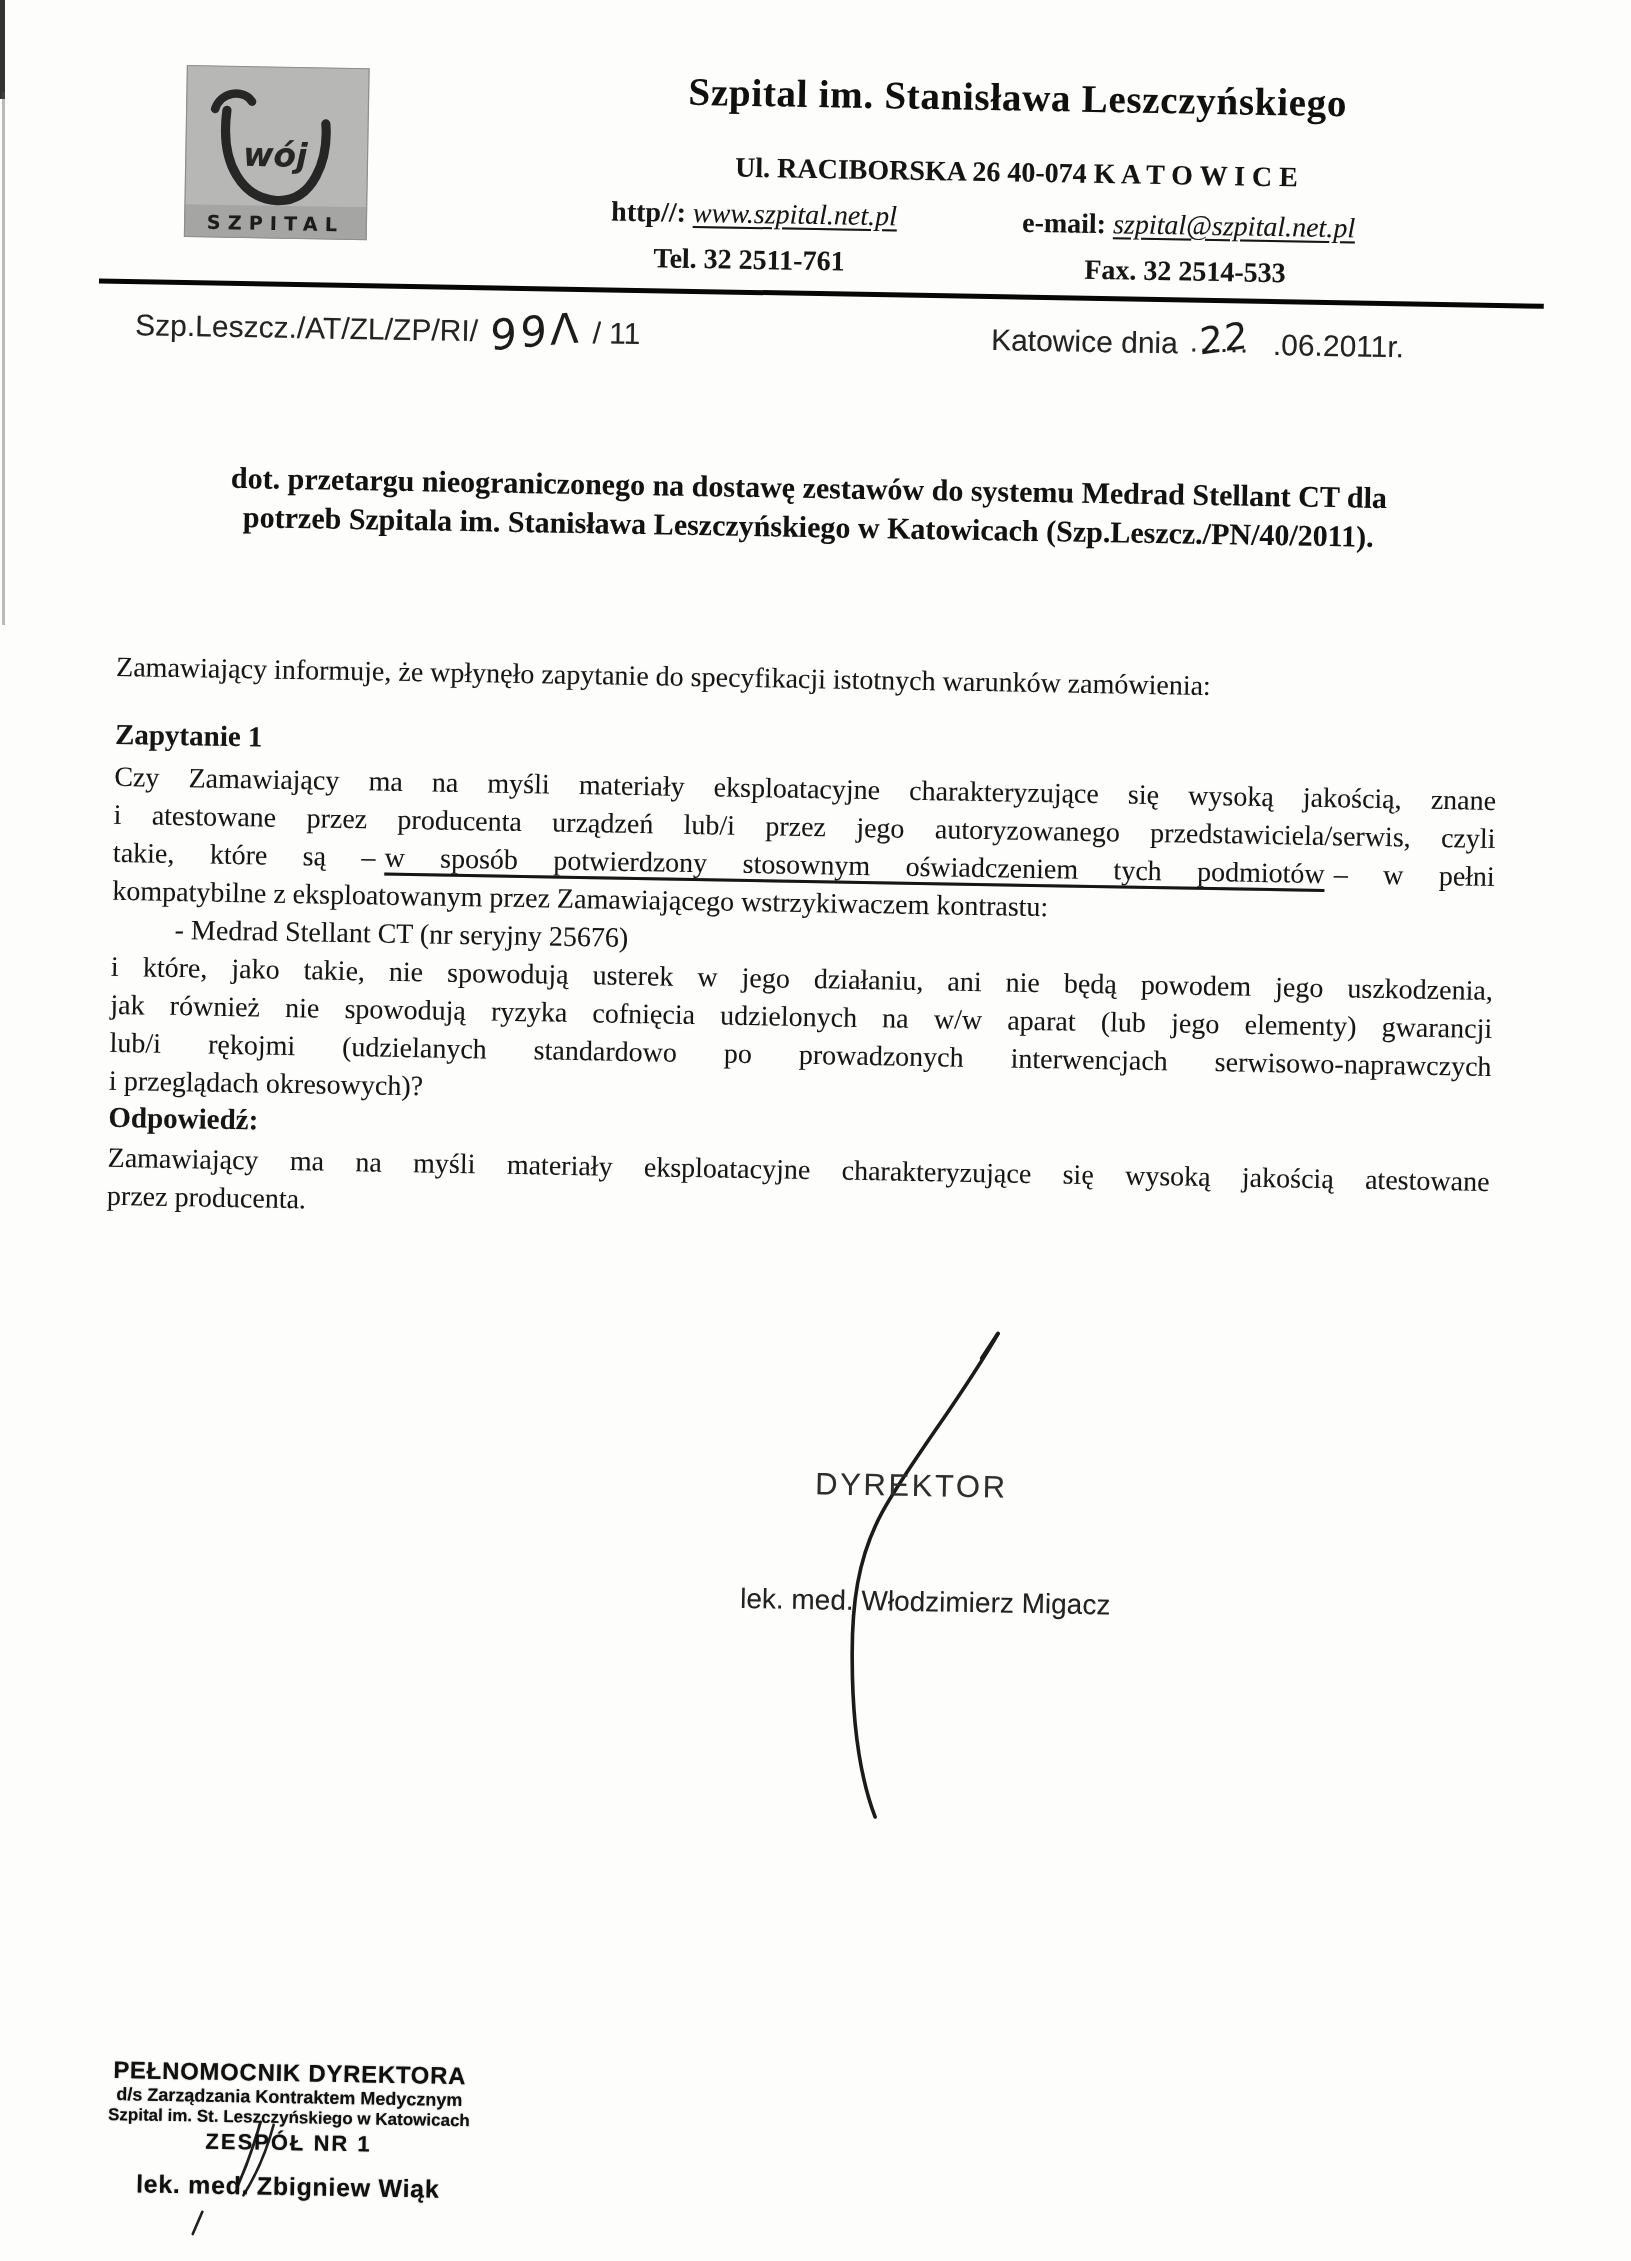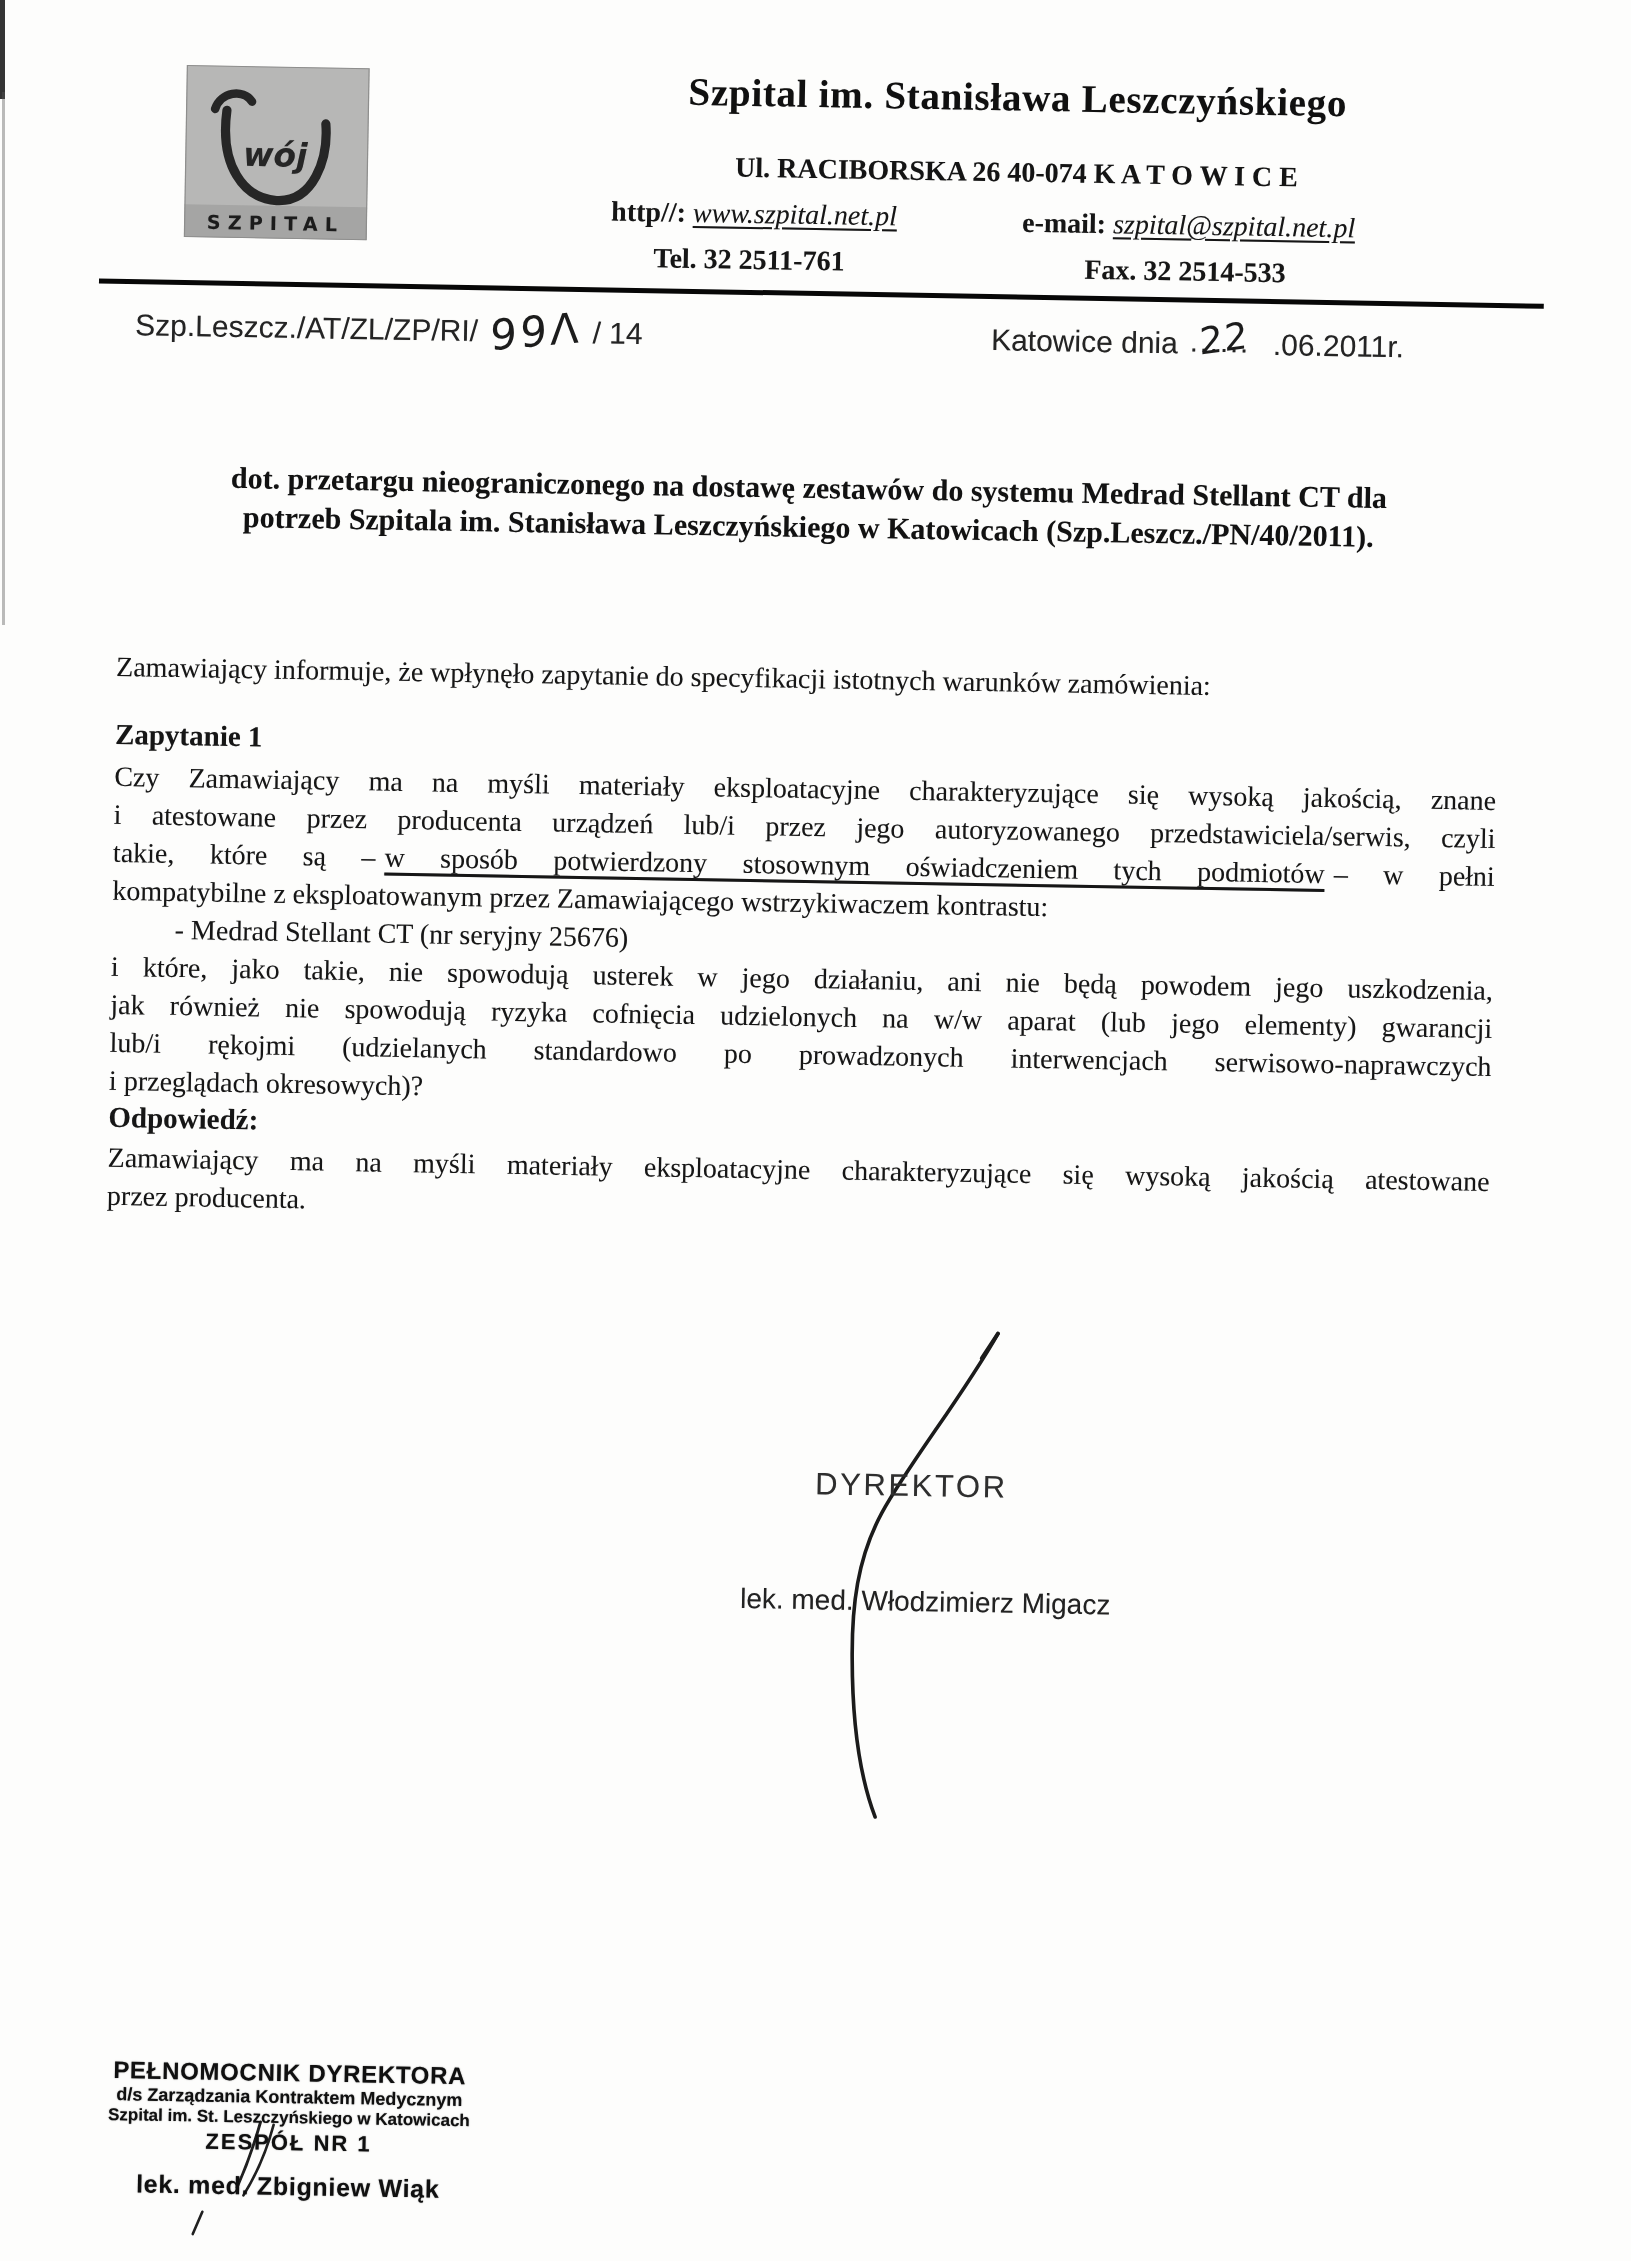--- a/index.html
+++ b/index.html
@@ -130,21 +130,21 @@
     <div class="head-email">
       <b>e-mail:</b>
       <span class="url">szpital@szpital.net.pl</span>
     </div>
     <div class="head-tel">Tel. 32   2511-761</div>
     <div class="head-fax">Fax. 32   2514-533</div>
 
     <div class="rule"></div>
 
     <div class="ref-row sans">
-      <span>Szp.Leszcz./AT/ZL/ZP/RI/</span><span class="hand ref-hand">99Λ</span><span>/ 14</span>
+      <span>Szp.Leszcz./AT/ZL/ZP/RI/</span><span class="hand ref-hand">99Λ</span><span>/ 11</span>
     </div>
     <div class="date-row sans">
       <span>Katowice dnia</span><span class="day-slot"><span class="day-dots">......</span><span class="hand day-hand">22</span></span><span>.06.2011r.</span>
     </div>
 
     <div class="subject">
       <div>dot. przetargu nieograniczonego na dostawę zestawów do systemu Medrad Stellant CT dla</div>
       <div>potrzeb Szpitala im. Stanisława Leszczyńskiego w Katowicach (Szp.Leszcz./PN/40/2011).</div>
     </div>
 

